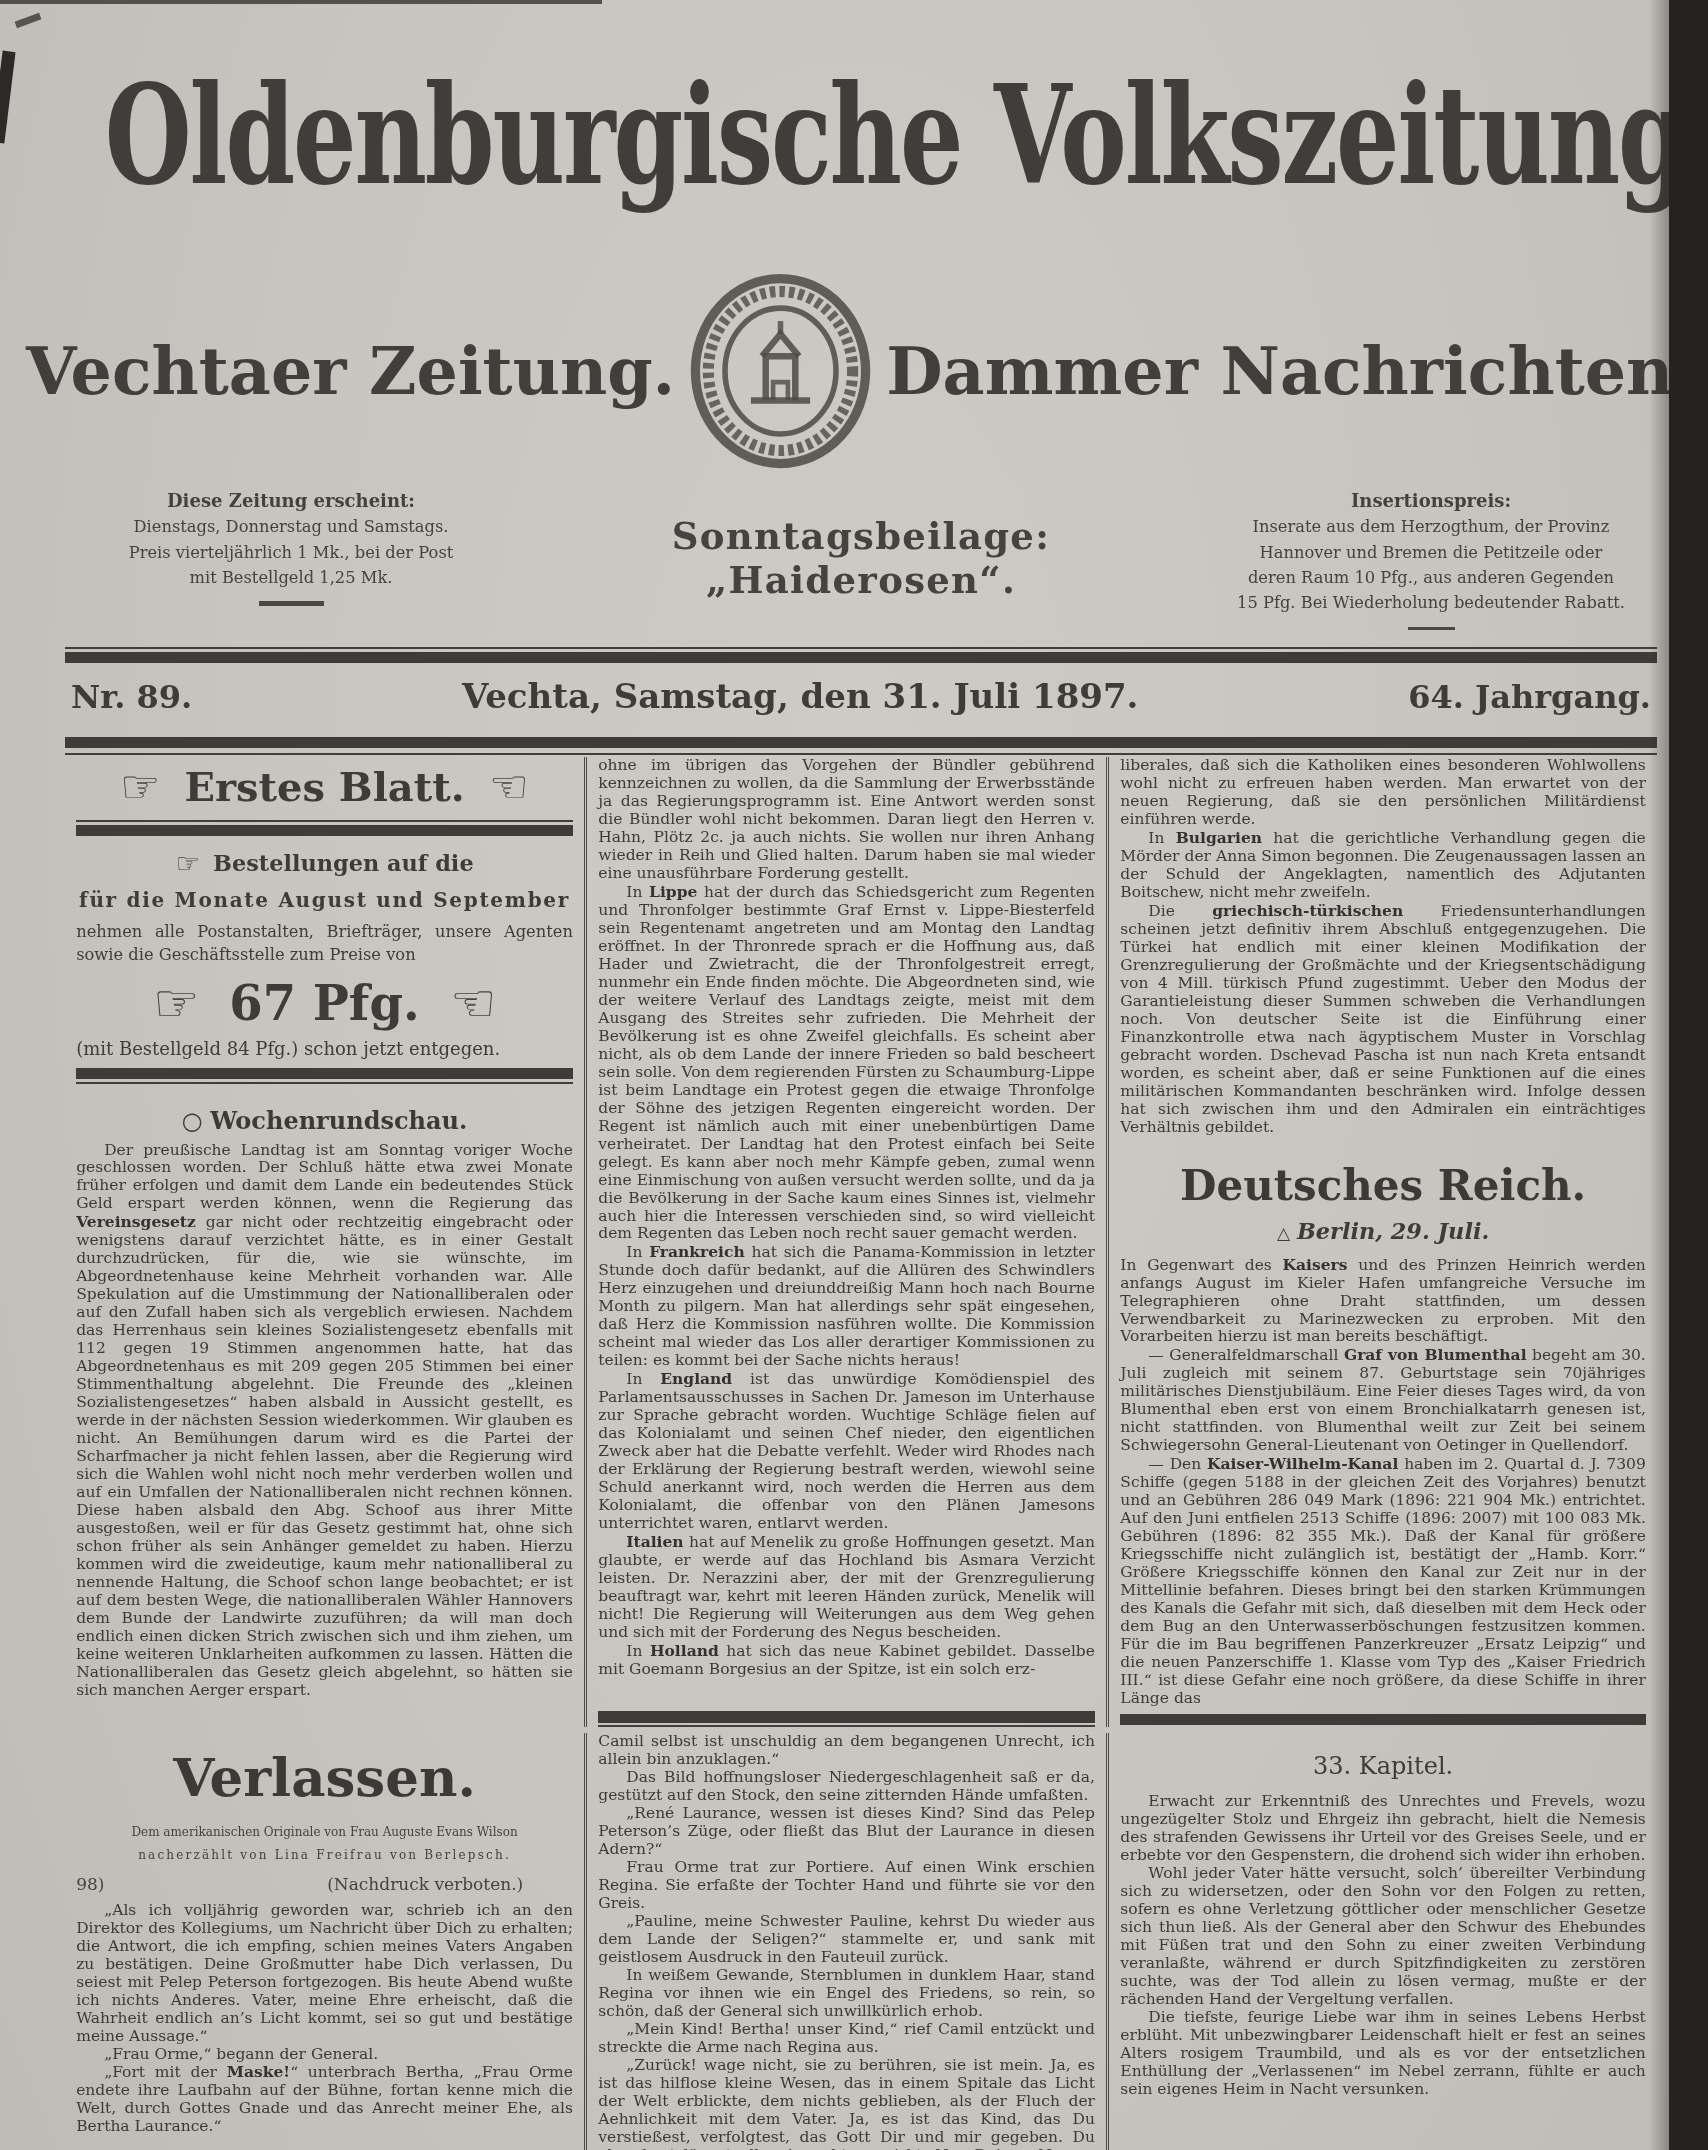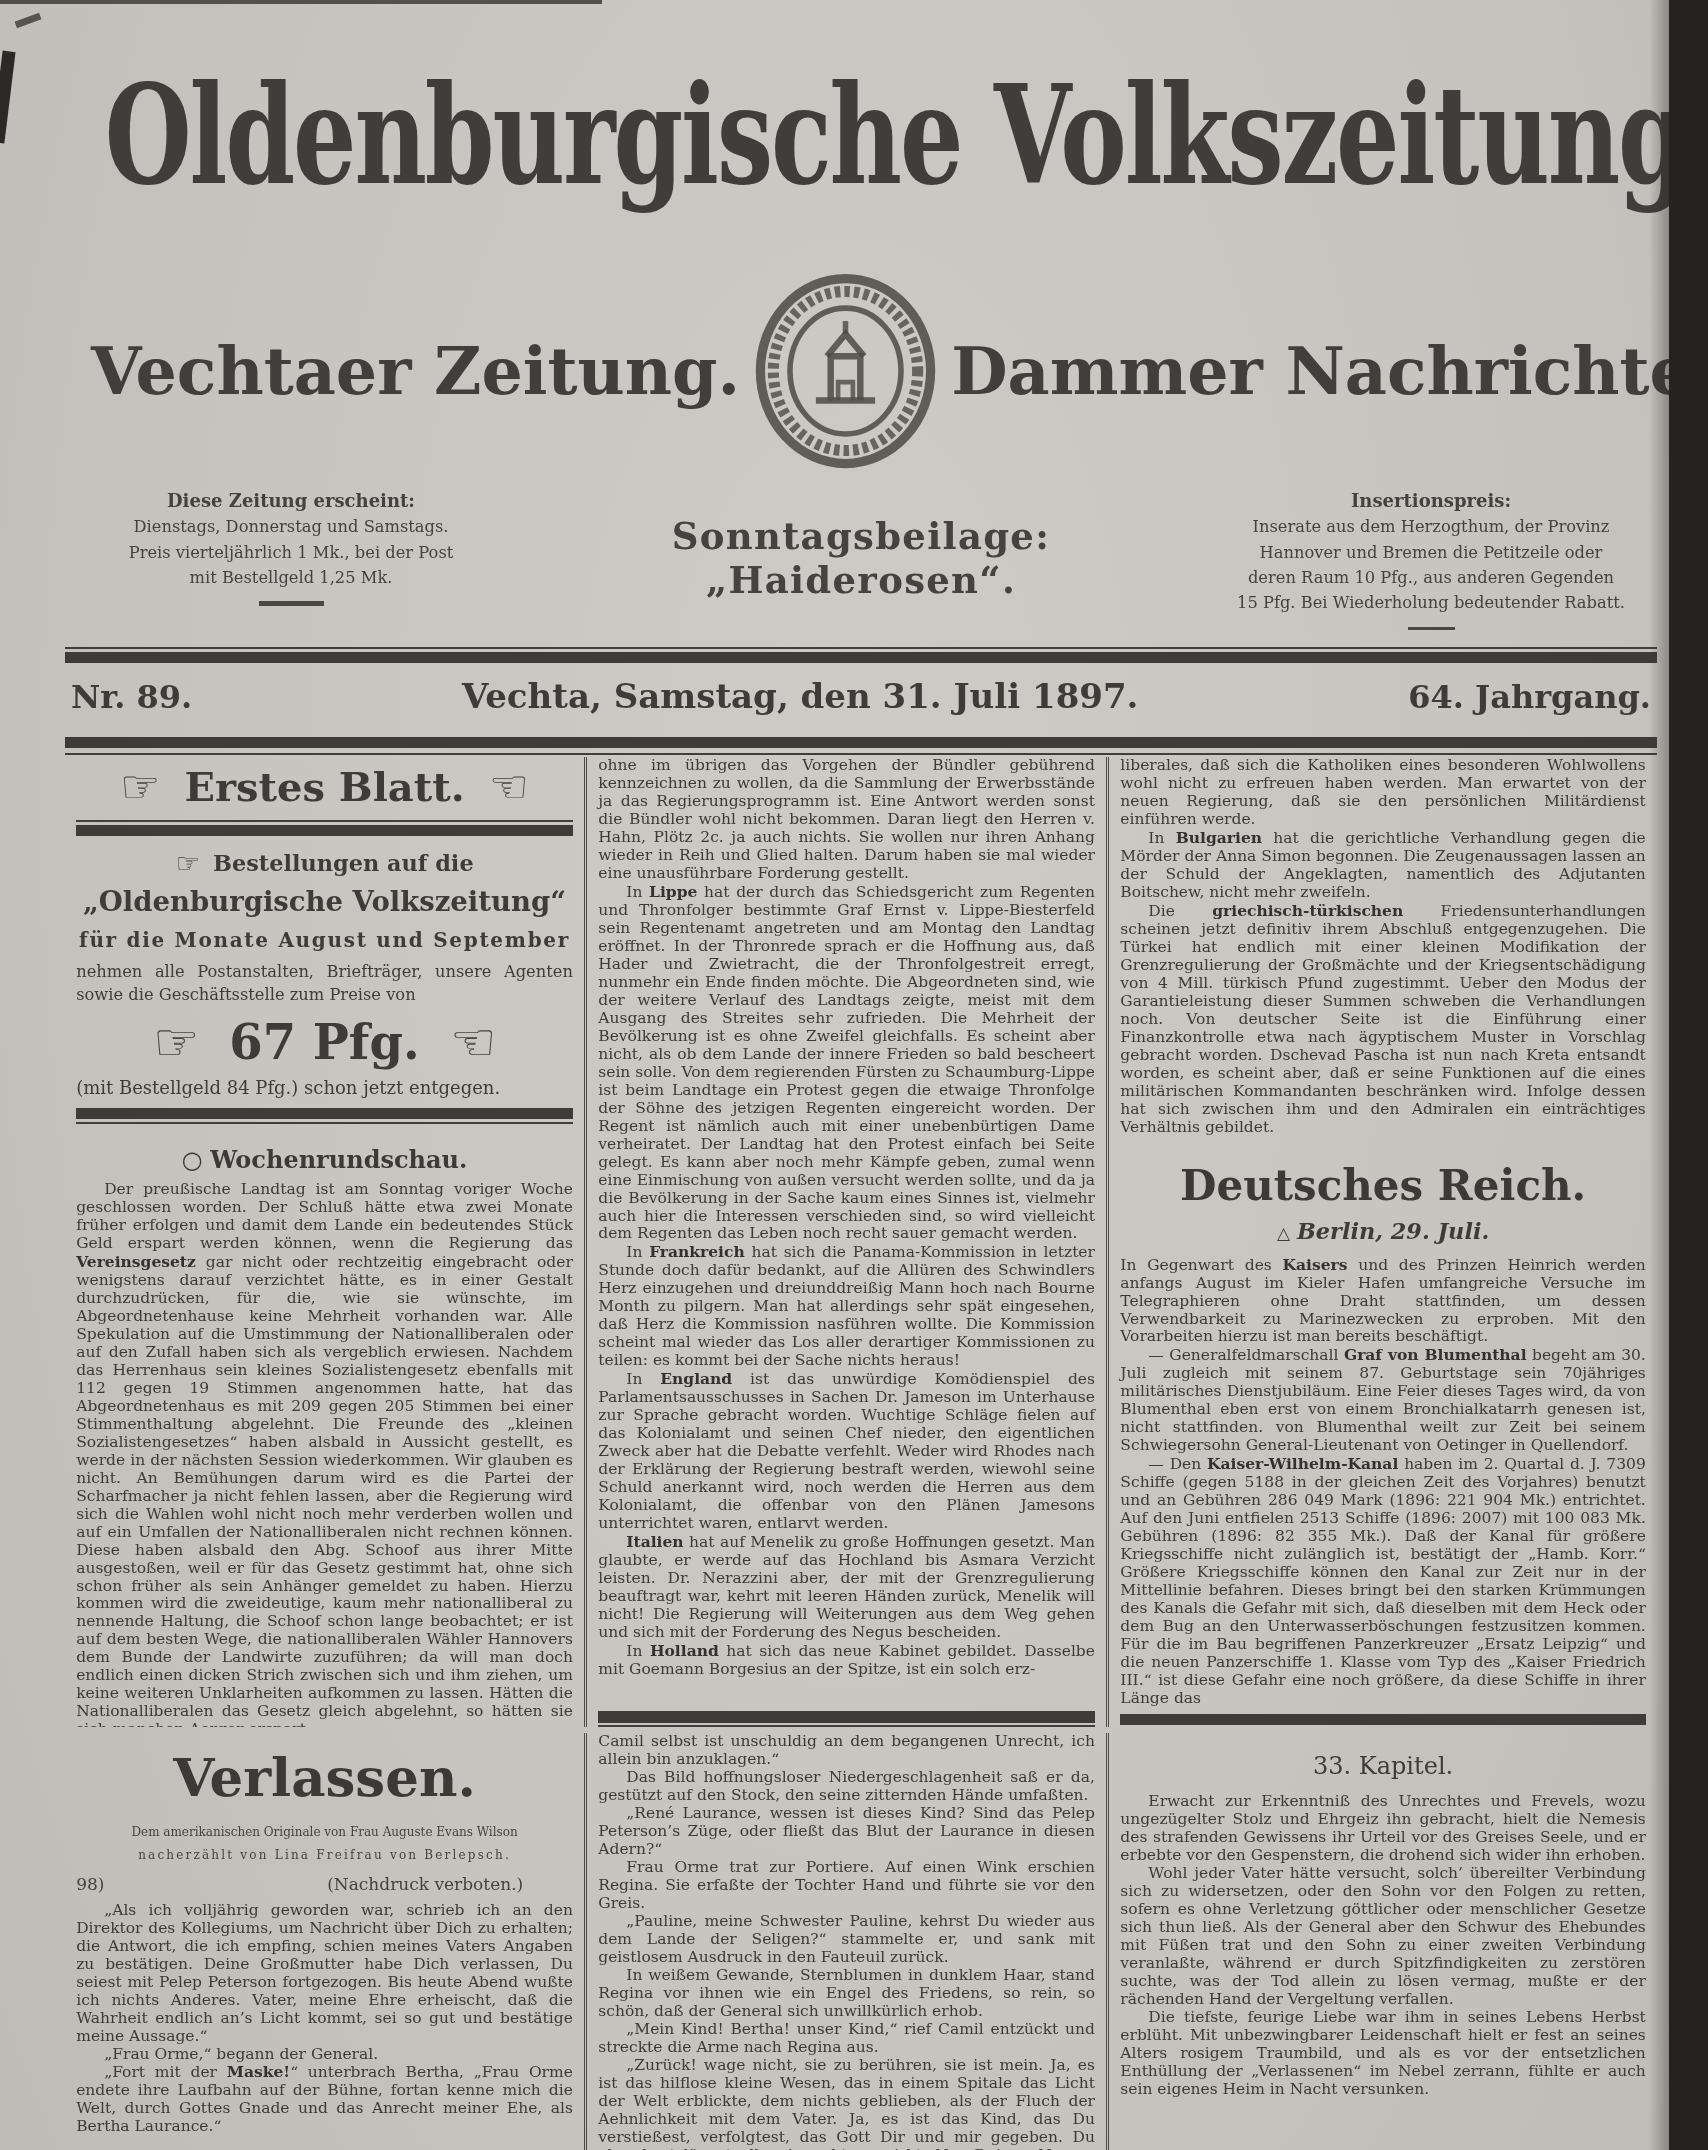--- a/index.html
+++ b/index.html
@@ -13,21 +13,21 @@
   .edge-right-shadow{position:absolute;right:40px;top:0;width:20px;height:100%;
     background:linear-gradient(to right,rgba(0,0,0,0),rgba(40,38,34,.35));}
   .edge-top{position:absolute;left:0;top:0;width:602px;height:3.9px;background:#34332f;opacity:.8;}
   .mark1{position:absolute;left:-2.6px;top:51px;width:13px;height:92px;background:#2b2a27;transform:rotate(7deg);}
   .mark2{position:absolute;left:14.6px;top:17px;width:26px;height:6.9px;background:#3a3934;transform:rotate(-20deg);opacity:.8;}
 
   
   .masthead-title{margin-top:43px;height:189px;line-height:142px;text-align:center;
     font-size:105px;font-weight:bold;letter-spacing:-2.2px;white-space:nowrap;
     transform:scale(.95,1.3);transform-origin:top center;color:#403e3a;}
-  .subtitle-row{display:flex;justify-content:flex-start;align-items:center;margin-top:38px;padding:0 26px;}
+  .subtitle-row{display:flex;justify-content:center;align-items:center;margin-top:38px;padding:0 26px;}
   .subtitle{font-size:65px;font-weight:bold;white-space:nowrap;color:#413f3b;}
   .seal{width:185px;height:202px;flex:0 0 auto;margin:0 13px;}
 
   
   .info-row{display:flex;align-items:flex-start;margin-top:14.6px;}
   .info-side{width:452px;text-align:center;font-size:16.3px;line-height:1.55;color:#44423e;}
   .info-side .head{font-weight:bold;font-size:18px;}
   .info-center{flex:1;margin:0 13px;text-align:center;}
   .organ-wrap{display:inline-block;border-bottom:2.6px solid #45433f;padding-bottom:6.9px;}
   .organ{font-size:26px;font-weight:bold;line-height:1.4;color:#3e3c38;}
@@ -164,21 +164,20 @@
         </div>
         <div class="rule-combo">
           <div class="thin"></div>
             <div class="gap6"></div>
             <div class="bar"></div>
         </div>
         <div class="sub-ad">
           <div class="ad-l1">
             <span class="hand">☞</span><span>Bestellungen auf die</span>
           </div>
-          <div class="ad-l2">„Oldenburgische Volkszeitung“</div>
           <div class="ad-l3">für die Monate August und September</div>
           <div class="ad-l45">nehmen alle Postanstalten, Briefträger, unsere Agenten sowie die Geschäftsstelle zum Preise von</div>
           <div class="ad-price-row">
             <span class="hand">☞</span>
             <span class="ad-price">67 Pfg.</span>
             <span class="hand">☜</span>
           </div>
           <div class="ad-l6">(mit Bestellgeld 84 Pfg.) schon jetzt entgegen.</div>
         </div>
         <div class="rule-combo">

